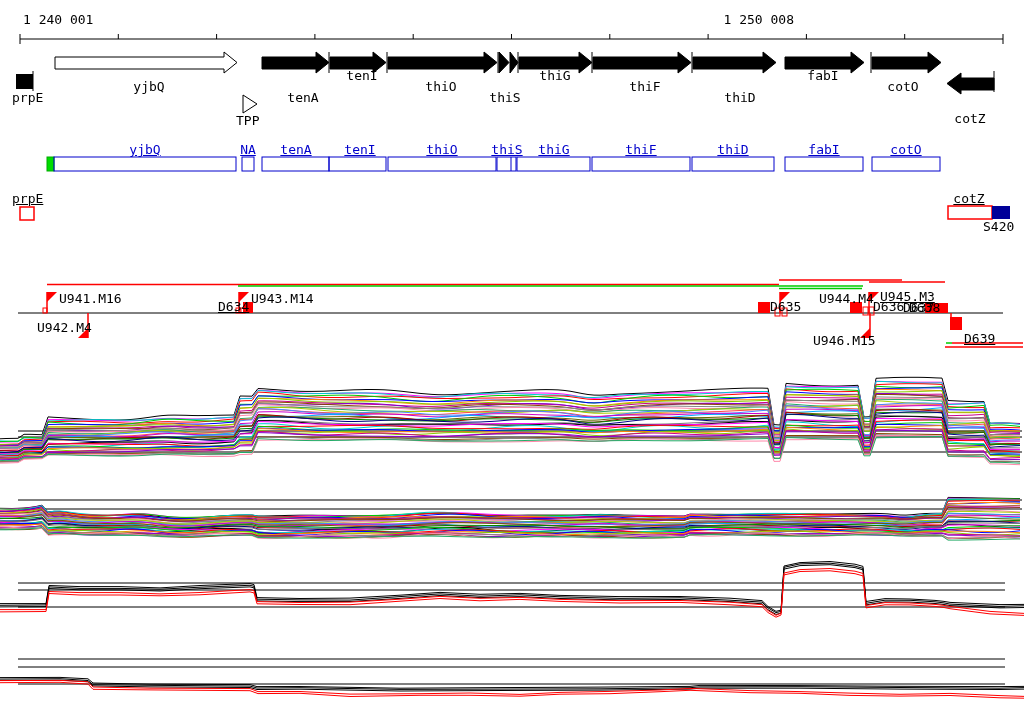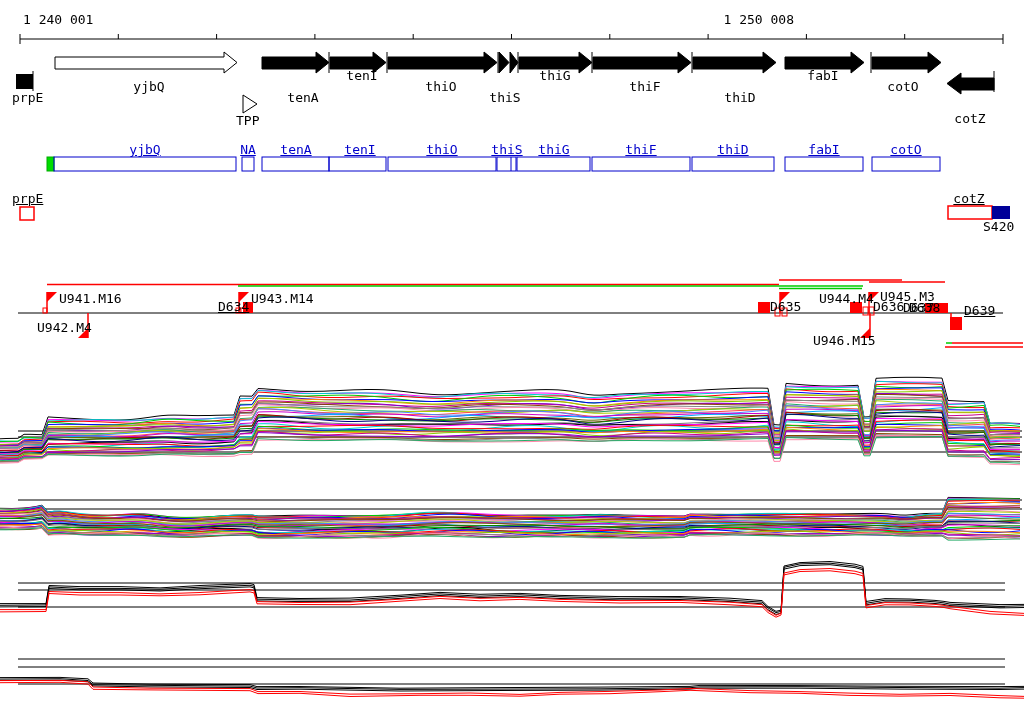--- a/index.html
+++ b/index.html
@@ -226,23 +226,23 @@
       <div class="lbl center bluelink" style="left: 641px; top: 143px;">thiF</div>
       <div class="lbl center bluelink" style="left: 733px; top: 143px;">thiD</div>
       <div class="lbl center bluelink" style="left: 824px; top: 143px;">fabI</div>
       <div class="lbl center bluelink" style="left: 906px; top: 143px;">cotO</div>
       <div class="lbl blacklink" style="left: 12px; top: 192px;">prpE</div>
       <div class="lbl center blacklink" style="left: 969px; top: 192px;">cotZ</div>
       <div class="lbl" style="left: 983px; top: 220px;">S420</div>
       <div class="lbl" style="left: 59px; top: 292px;">U941.M16</div>
       <div class="lbl" style="left: 251px; top: 292px;">U943.M14</div>
       <div class="lbl" style="left: 791px; top: 292px; margin-left: 28px;">U944.M4</div>
-      <div class="lbl" style="left: 880px; top: 290px;">U945.M3</div>
+      <div class="lbl" style="left: 880px; top: 290px; text-decoration: underline;">U945.M3</div>
       <div class="lbl" style="left: 37px; top: 321px;">U942.M4</div>
       <div class="lbl" style="left: 813px; top: 334px;">U946.M15</div>
       <div class="lbl" style="left: 218px; top: 300px; text-decoration: underline;">D634</div>
       <div class="lbl" style="left: 770px; top: 300px;">D635</div>
       <div class="lbl" style="left: 873px; top: 300px;">D636</div>
       <div class="lbl" style="left: 903px; top: 301px;">D637</div>
       <div class="lbl" style="left: 909px; top: 301px;">D638</div>
-      <div class="lbl" style="left: 964px; top: 304px; text-decoration: underline;">D639</div>
+      <div class="lbl" style="left: 964px; top: 332px; text-decoration: underline;">D639</div>
     </div>
 </div>
 
 </body></html>

